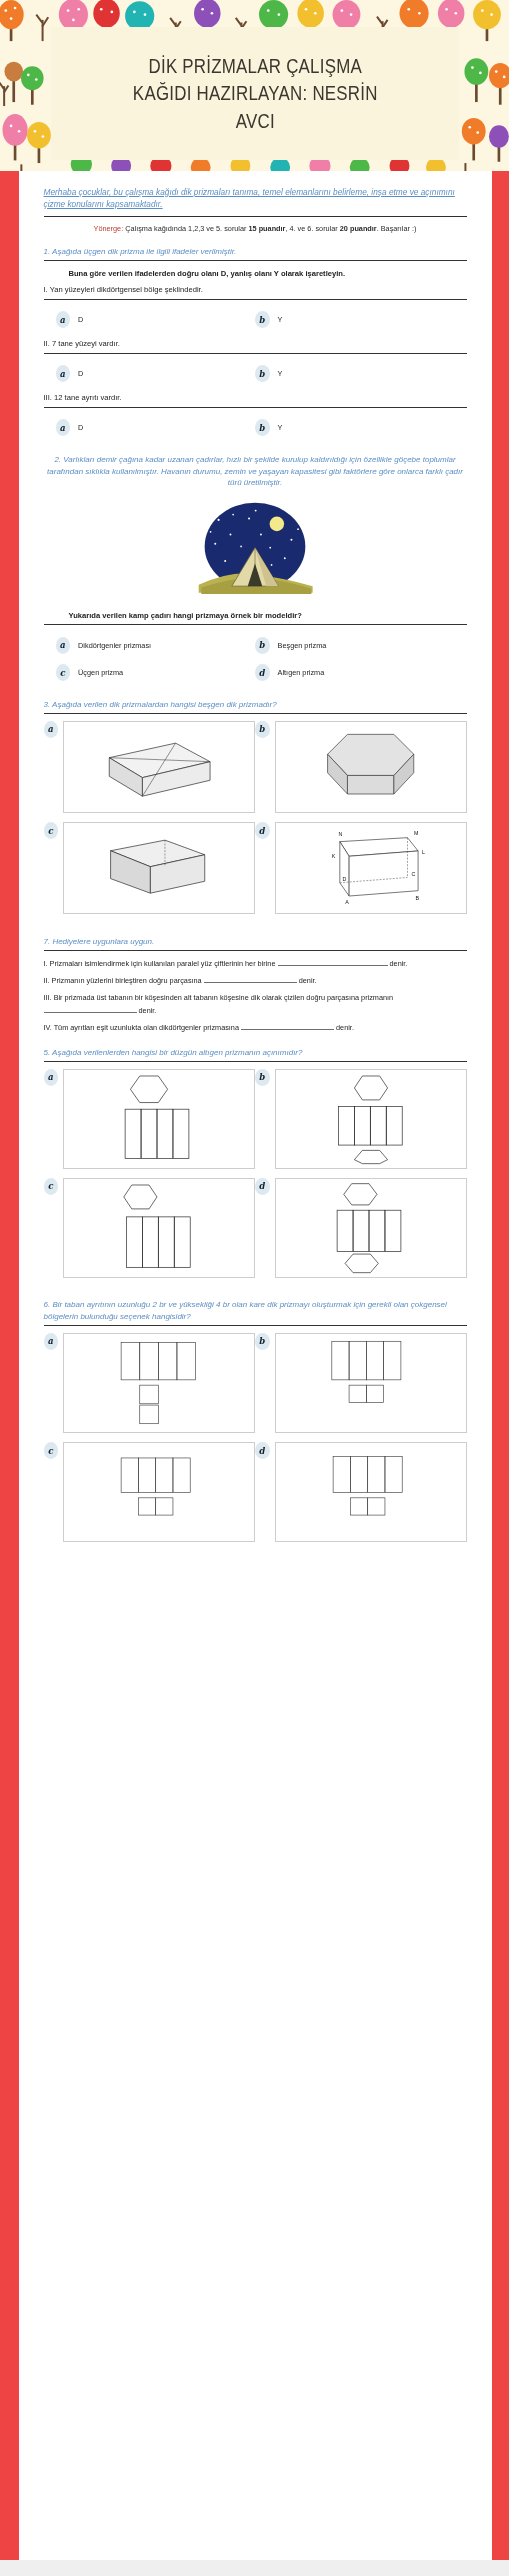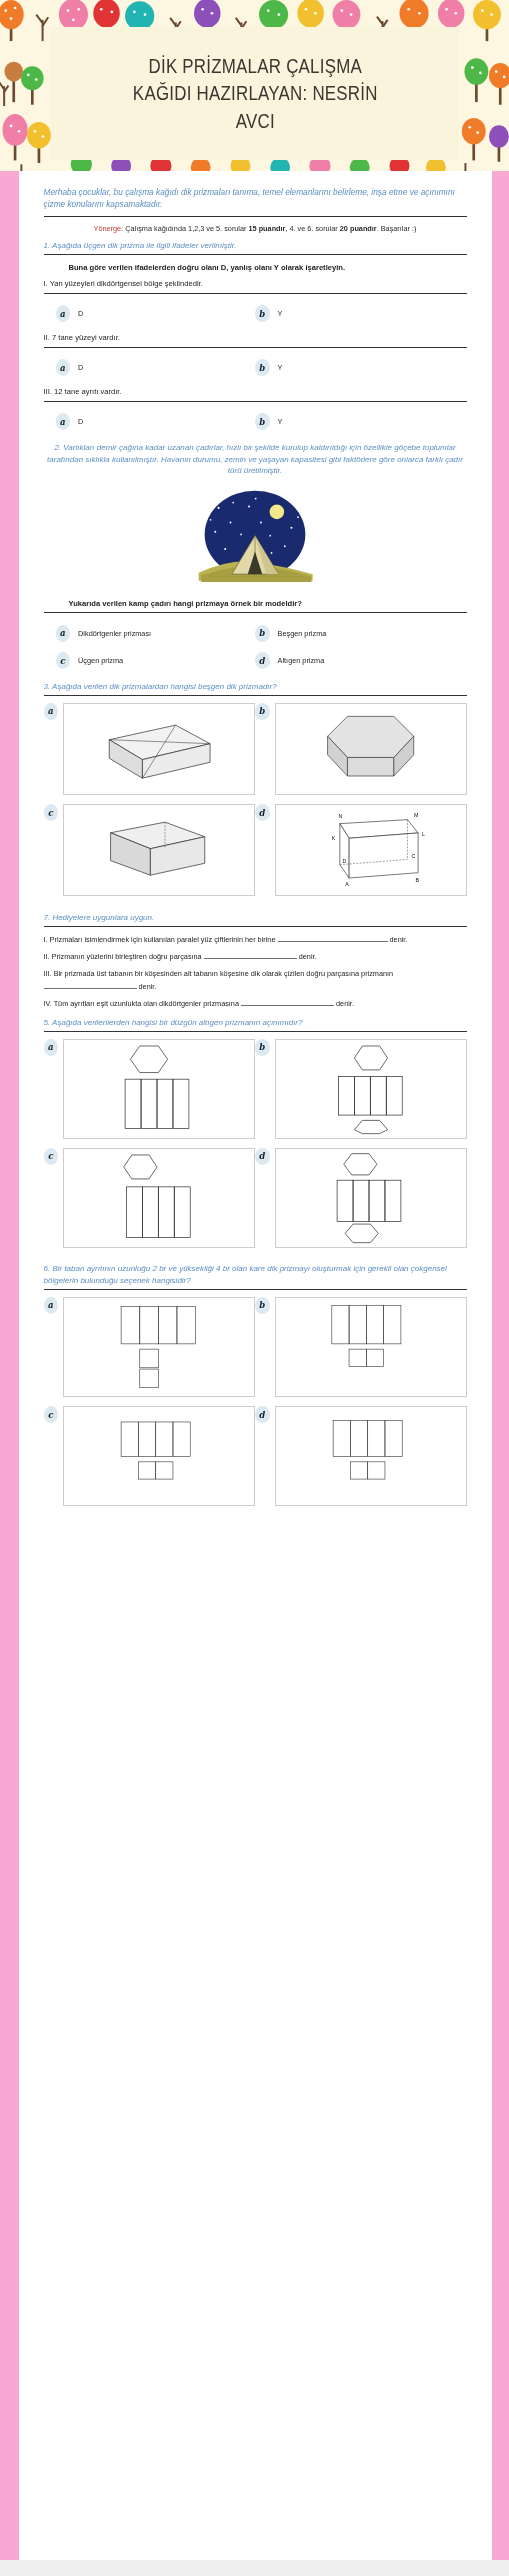--- a/index.html
+++ b/index.html
@@ -1,21 +1,21 @@
 <!DOCTYPE html>
 <html style="font-size:10.6px"><head>
 <meta charset="utf-8">
 <style>
   * { box-sizing: border-box; margin:0; padding:0; }
   body {
     width: 510px;
     background: #efefef;
     font-family: "Liberation Sans", sans-serif;
   }
-  .page { width:510px; position:relative; background:#f9a8d4; }
+  .page { width:510px; position:relative; background:#ef4444; }
 
   
   .header {
     position: relative;
     width: 510px;
     height: 171px;
     overflow: hidden;
     background: #fdf7e3;
   }
   .trees { position:absolute; inset:0; }
@@ -49,34 +49,35 @@
     min-height: 2389px;
   }
   .inner { padding: 0 25px; }
 
   .intro {
     color:#5b8ec4;
     font-style: italic;
     font-size: 8.3px;
     line-height: 1.5;
     padding-top: 14.6px;
+    text-decoration: underline;
   }
   .hr { border:0; border-top:0.7px solid #2e2e2e; margin: 5.3px 0 6px 0; }
   .hr-thin { border:0; border-top:0.7px solid #333; margin: 2.7px 0 6.6px 0; }
 
   .yonerge { font-size: 7.3px; color:#2b2b2b; line-height:1.55;text-align:center; }
   .yonerge .lead { color:#c0392b; }
   .yonerge b { font-weight:700; }
 
   .qhead {
     color:#5b8ec4;
     font-style: italic;
     font-size: 8px;
     line-height:1.45;
-    margin-top: 6px;
+    margin-top: 12px;
   }
   .qhead.center { text-align:center; }
   .qbold { font-size:7.6px; font-weight:700; color:#1d1d1d; line-height:1.6;padding-left:25px; }
   .stmt { font-size:7.6px; color:#1d1d1d; line-height:1.6; margin-top:4px;}
   .para { font-size:7.3px; color:#1d1d1d; line-height:1.9; margin-bottom:2.7px; }
 
   .options { display:flex; flex-wrap:wrap; margin-top:4px; }
   .opt { width:50%; display:flex; align-items:center; gap:8px; margin:4.6px 0 6px 0; }
   .bullet {
     width:14.6px; height:17px; border-radius:50%;

